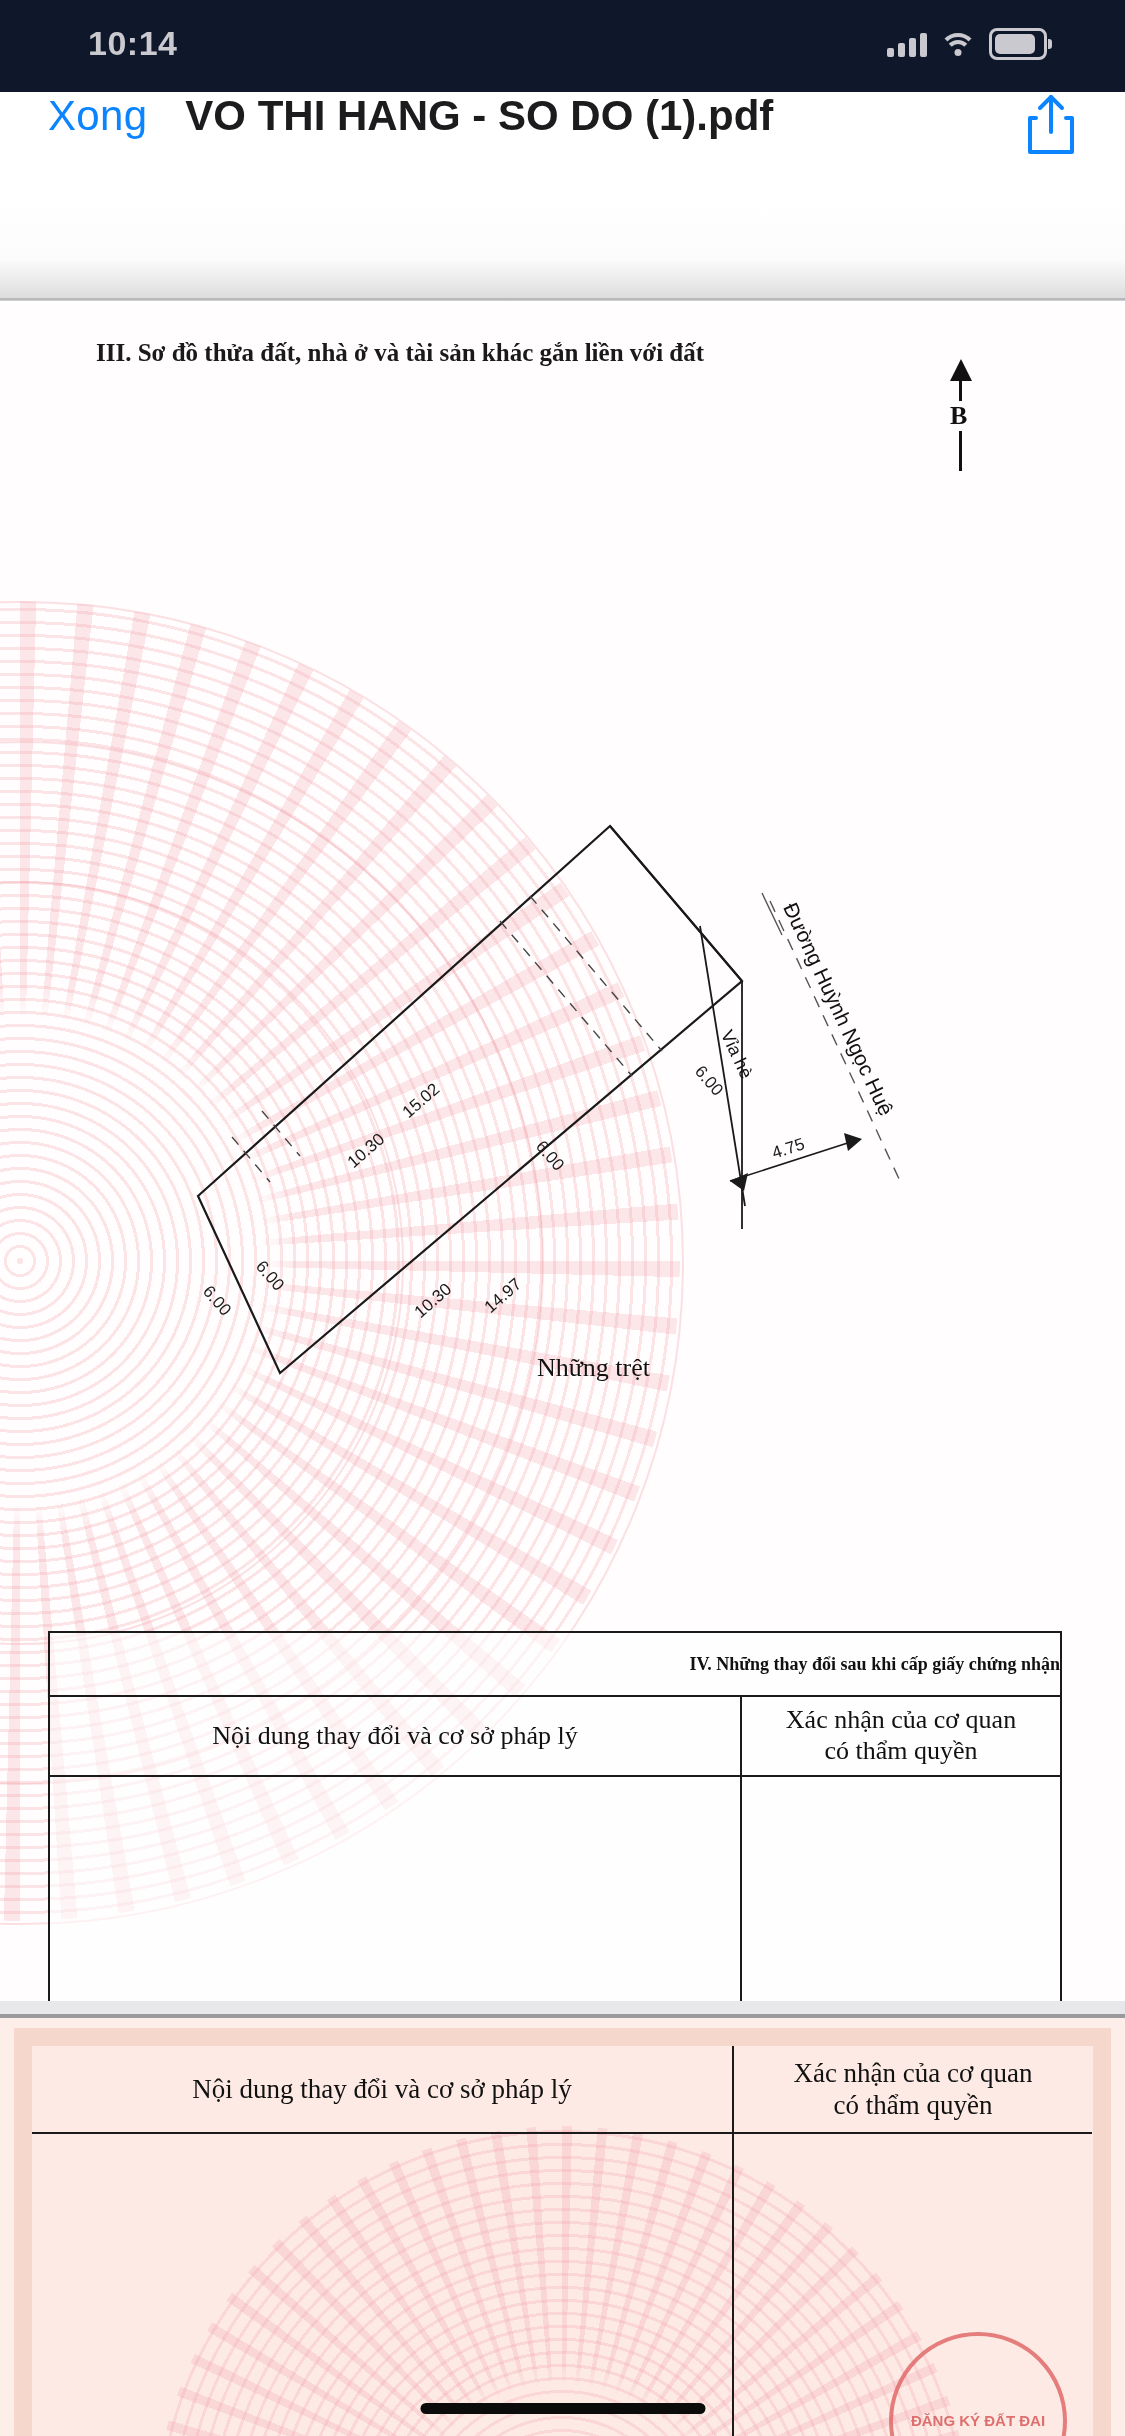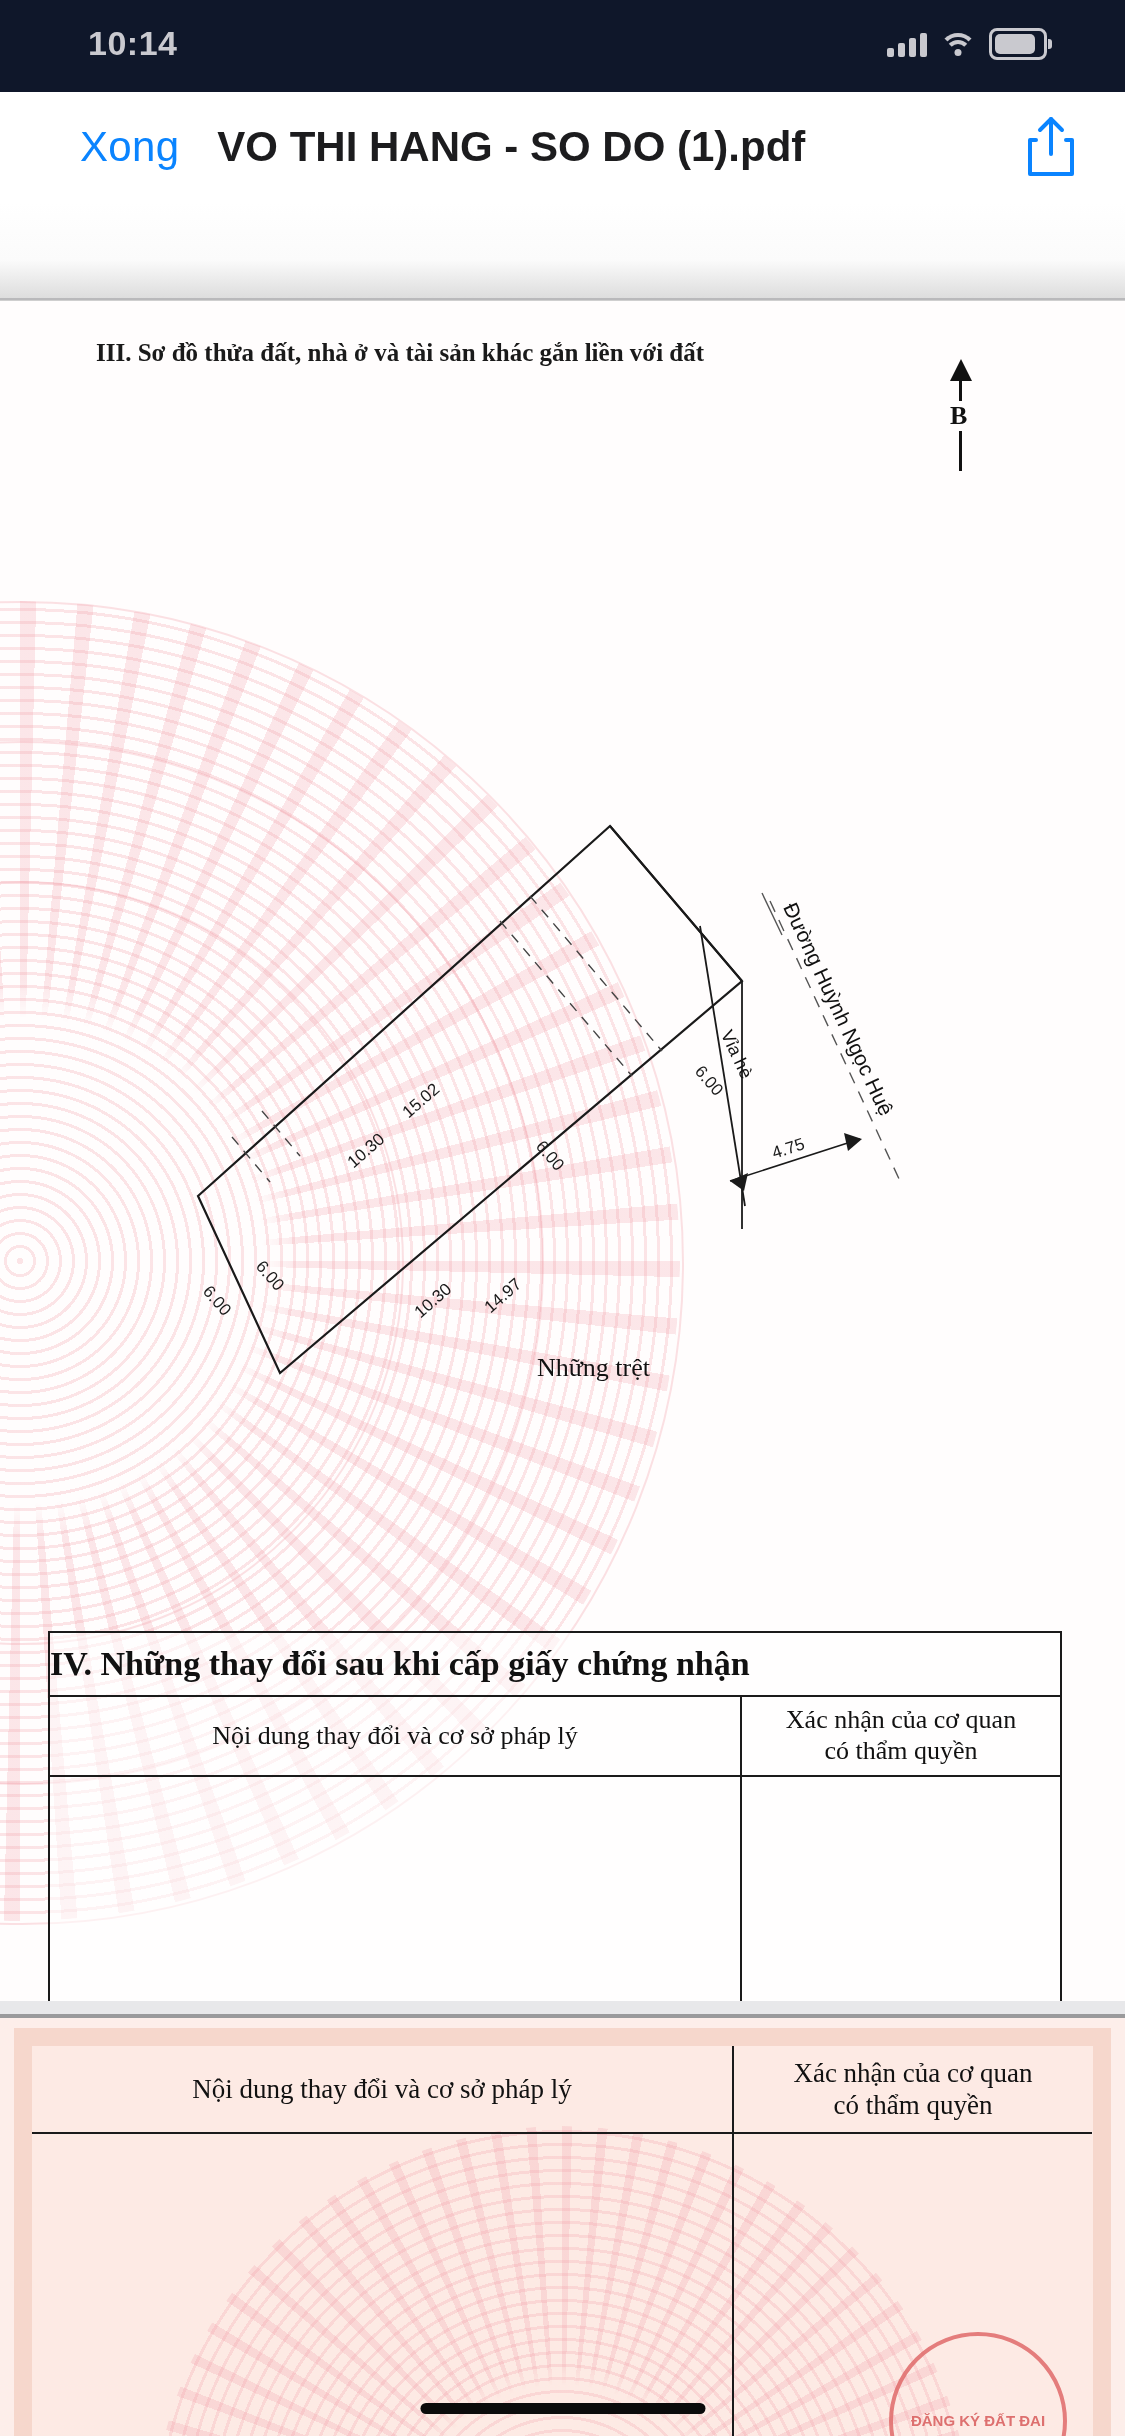--- a/index.html
+++ b/index.html
@@ -81,25 +81,24 @@
     width: 40px;
     background: #c9c9cf;
     border-radius: 5px;
     display: block;
   }
 
   
   .navbar {
     height: 110px;
     display: flex;
-    align-items: center;
+    align-items: flex-start;
     padding: 0 44px 0 48px;
     background: #ffffff;
     position: relative;
-    margin-left: 32px;
   }
   .nav-done {
     font-size: 42px;
     color: #0a84ff;
     font-weight: 400;
     letter-spacing: 0.3px;
     white-space: nowrap;
   }
   .nav-title {
     flex: 1;
@@ -268,23 +267,23 @@
     position: absolute;
     left: 48px;
     top: 1330px;
     width: 1010px;
     border: 2px solid #1a1a1a;
     background: rgba(255,255,255,0.55);
   }
   .table-iv .t-title {
     height: 62px;
     line-height: 62px;
-    text-align: left;
-    font-family: "Liberation Serif", serif;
-    font-size: 34px;
+    text-align: right;
+    font-family: "Liberation Serif", serif;
+    font-size: 18px;
     font-weight: 700;
     color: #111;
     border-bottom: 2px solid #1a1a1a;
   }
   .table-iv .t-head {
     display: flex;
     border-bottom: 2px solid #1a1a1a;
     height: 78px;
   }
   .table-iv .t-head .c1 {

